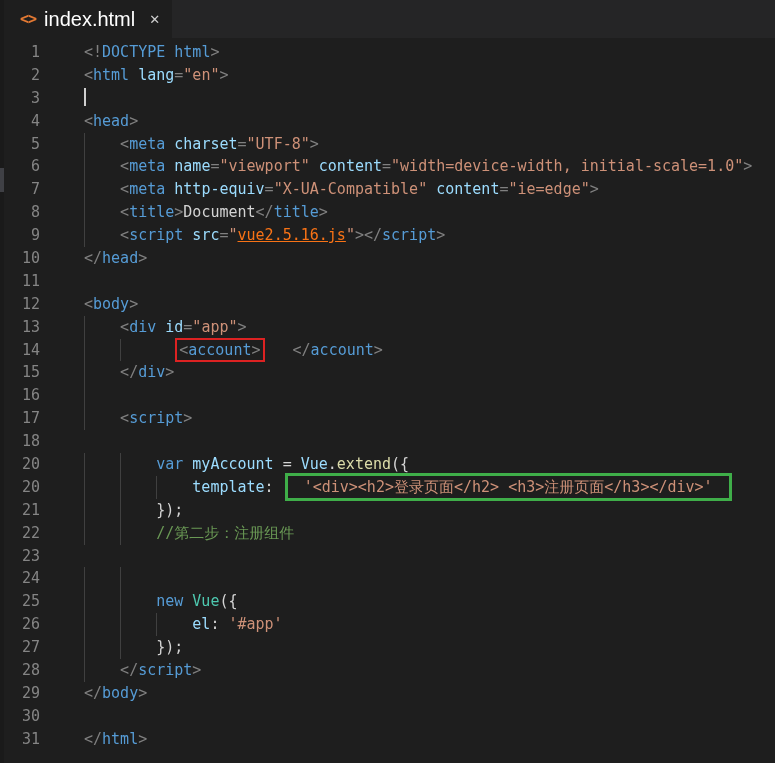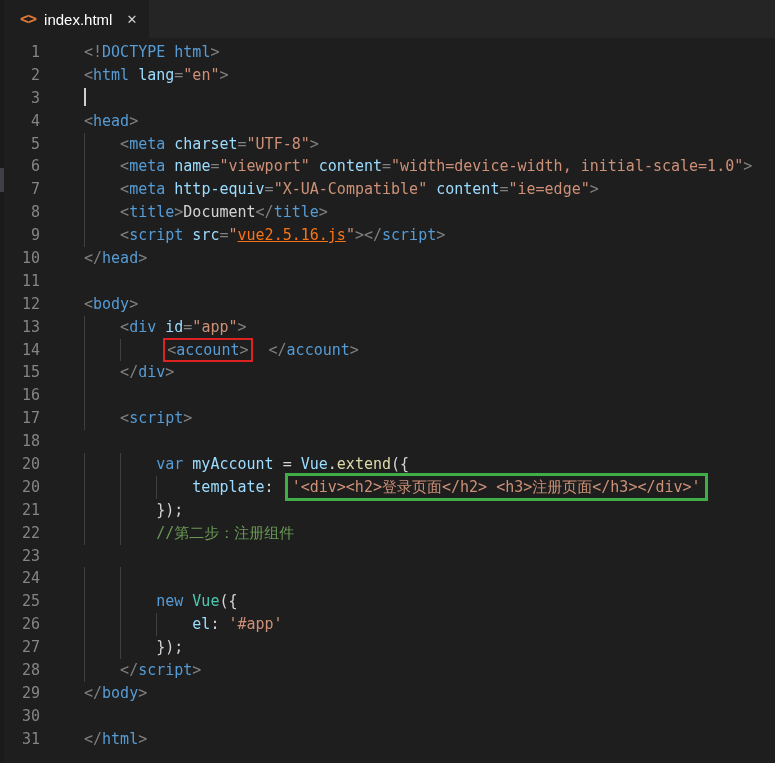--- a/index.html
+++ b/index.html
@@ -13,40 +13,40 @@
   
   .edge-strip{position:absolute;left:0;top:0;width:4px;height:763px;background:#1a1a1a;z-index:5;}
   .edge-strip .thumb{position:absolute;left:0;top:168px;width:4px;height:24px;background:#3f4045;}
 
   
   .tabbar{height:38px;background:var(--bg-tabbar);display:flex;align-items:stretch;}
   .tab{background:var(--bg-tab-active);display:flex;align-items:center;gap:8px;
        padding:0 12px 0 20px;min-width:148px;cursor:pointer;}
   .file-icon{color:var(--icon-orange);font-weight:bold;font-size:15px;letter-spacing:-1px;
        font-family:"DejaVu Sans Mono",monospace;}
-  .tab-label{color:#ffffff;font-family:"Liberation Sans","DejaVu Sans",sans-serif;font-size:15px;text-align:right;}
+  .tab-label{color:#ffffff;font-family:"Liberation Sans","DejaVu Sans",sans-serif;font-size:20px;text-align:right;}
   .tab-close{color:#d0d0d0;font-size:13px;font-weight:bold;margin-left:6px;cursor:pointer;
        font-family:"DejaVu Sans",sans-serif;}
 
   
   .editor{position:relative;padding-top:3px;}
   .row{display:flex;height:22.9px;line-height:22.9px;font-size:15px;white-space:pre;}
   .ln{flex:none;width:40px;text-align:right;color:var(--gutter);user-select:none;}
   .code{margin-left:44px;}
   .g{display:inline-block;width:4ch;height:22.9px;border-left:1px solid var(--guide);vertical-align:top;}
   .cursor{display:inline-block;width:2px;height:18px;background:#cfcfcf;vertical-align:-3px;}
 
   
   .p{color:#808080}.tag{color:#569cd6}.attr{color:#9cdcfe}.str{color:#ce9178}
   .stru{color:#f97316;text-decoration:underline}.cmt{color:#6a9955}.kw{color:#569cd6}
   .fn{color:#dcdcaa}.cls{color:#4ec9b0}.def{color:#d4d4d4}
 
   
-  .box-red{border:2px solid var(--red);padding:1px 2px;margin:0 7px;}
-  .box-green{border:3px solid var(--green);padding:2px 4px;margin-left:2px;}
+  .box-red{border:2px solid var(--red);padding:1px 2px;margin:0 19px;}
+  .box-green{border:3px solid var(--green);padding:2px 16px;margin-left:2px;}
 </style>
 </head>
 <body>
 
 <div class="edge-strip">
   <div class="thumb"></div>
 </div>
 
 <div class="tabbar">
   <div class="tab">

